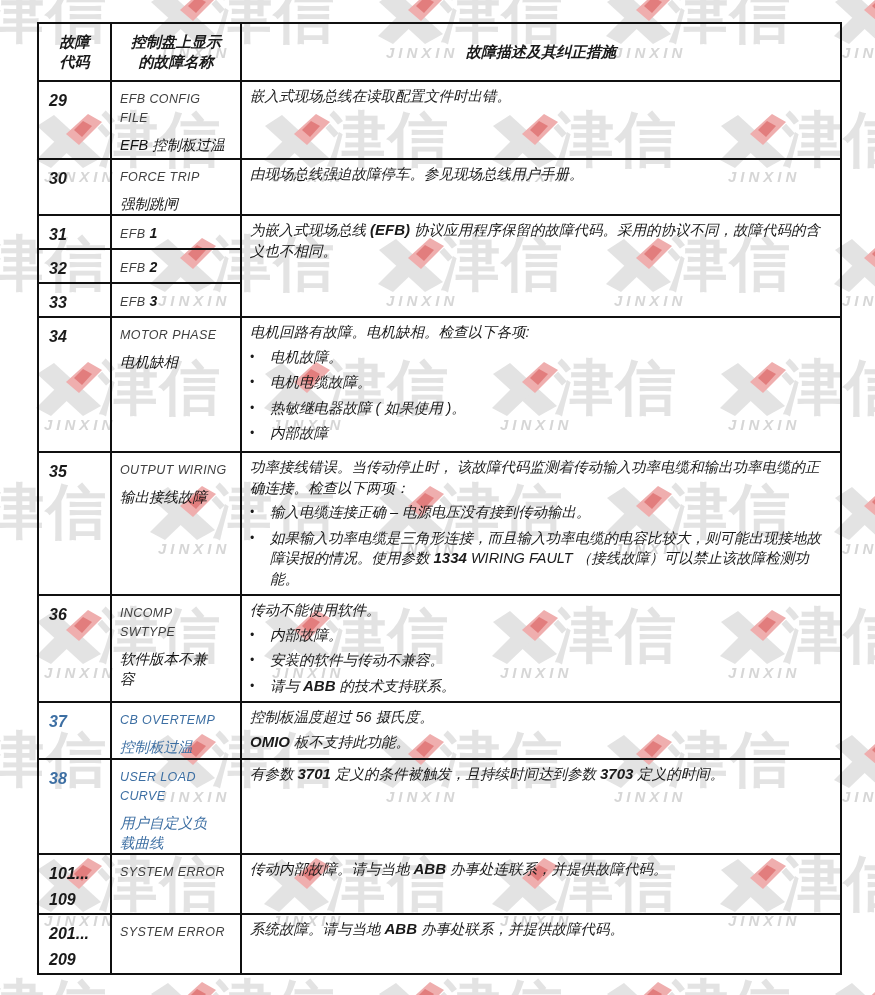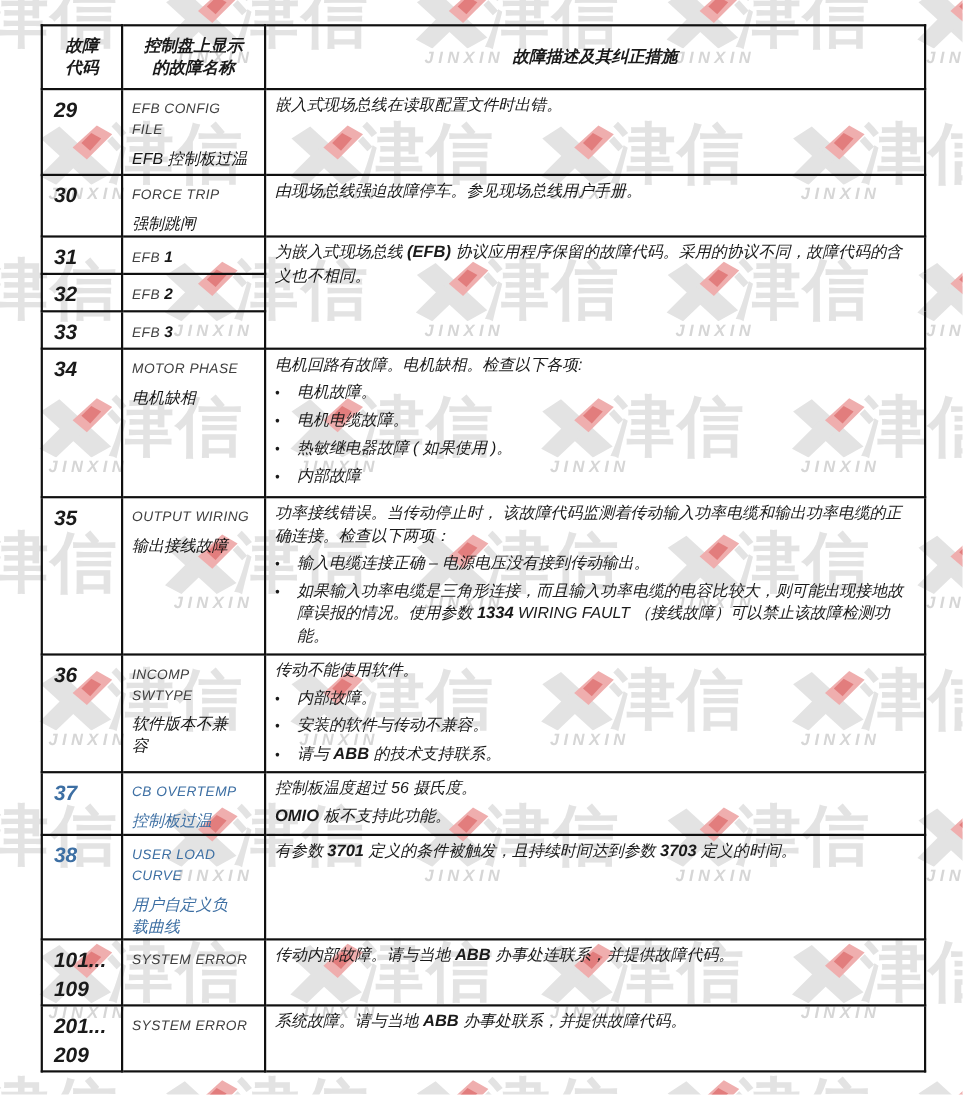--- a/index.html
+++ b/index.html
@@ -25,21 +25,21 @@
   }
   
   #fault-table-wrap{position:absolute;left:37px;top:22px;z-index:1;}
   table{border-collapse:collapse;table-layout:fixed;width:803px;background:transparent;font-style:italic;}
   td,th{border:2px solid #101010;vertical-align:top;overflow:hidden;background:transparent;}
   th{
     font-size:15px;font-weight:bold;text-align:center;vertical-align:middle;
     line-height:20px;white-space:pre-line;padding:2px;
   }
   td.code{
-    font-size:19px;font-weight:bold;padding:6px 4px 0 10px;
+    font-size:16px;font-weight:bold;padding:6px 4px 0 10px;
     line-height:26px;white-space:pre-line;
   }
   td.name{padding:8px 4px 0 8px;}
   .name-en{
     font-size:12.5px;color:#404040;letter-spacing:.4px;
     line-height:19px;white-space:pre-line;
   }
   .name-en b{font-size:14px;color:#161616;}
   .name-zh{font-size:14.5px;color:#141414;line-height:20px;margin-top:7px;white-space:pre-line;}
   td.desc{padding:4px 8px 0 8px;font-size:14.5px;line-height:20.5px;}

